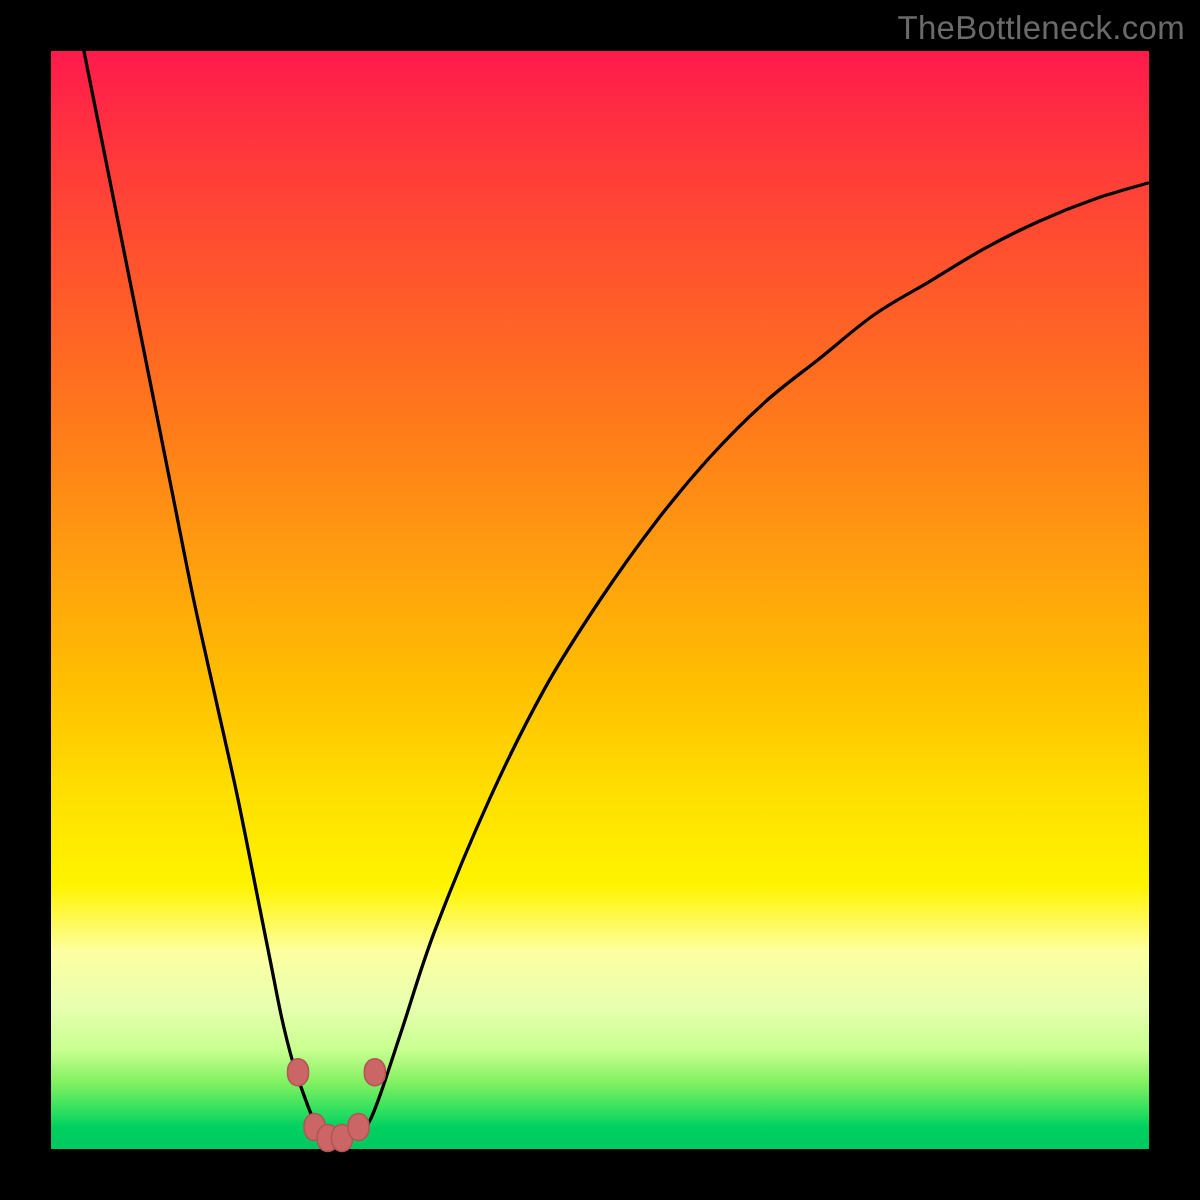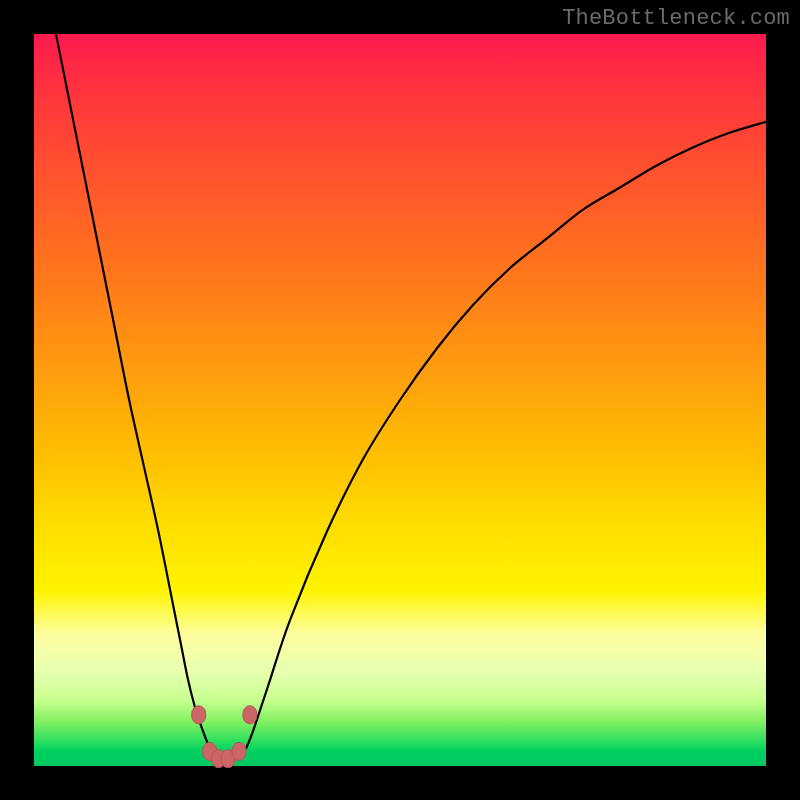--- a/index.html
+++ b/index.html
@@ -52,21 +52,20 @@
     height: 732px;
     overflow: visible;
   }
   .watermark {
     position: absolute;
     top: 6px;
     right: 10px;
     color: #6a6a6a;
     font-size: 22px;
     letter-spacing: 0.2px;
-    font-family: Liberation Mono, monospace;
   }
 </style>
 </head>
 <body>
 
 <div class="frame">
   <div class="plot-area">
     <svg class="curve" viewBox="0 0 732 732" preserveAspectRatio="none">
       <path id="curve-path" fill="none" stroke="#000000" stroke-width="2.2" d="M 21.96 0.00 C 24.40 12.20, 31.72 48.80, 36.60 73.20 C 41.48 97.60, 46.36 122.00, 51.24 146.40 C 56.12 170.80, 61.00 195.20, 65.88 219.60 C 70.76 244.00, 75.64 268.40, 80.52 292.80 C 85.40 317.20, 90.28 342.82, 95.16 366.00 C 100.04 389.18, 104.92 409.92, 109.80 431.88 C 114.68 453.84, 119.56 474.58, 124.44 497.76 C 129.32 520.94, 135.42 552.66, 139.08 570.96 C 142.74 589.26, 143.96 595.36, 146.40 607.56 C 148.84 619.76, 151.28 633.18, 153.72 644.16 C 156.16 655.14, 158.60 664.90, 161.04 673.44 C 163.48 681.98, 165.92 688.69, 168.36 695.40 C 170.80 702.11, 173.24 709.19, 175.68 713.70 C 178.12 718.21, 180.56 720.65, 183.00 722.48 C 185.44 724.31, 187.88 724.31, 190.32 724.68 C 192.76 725.05, 195.20 725.05, 197.64 724.68 C 200.08 724.31, 202.52 724.31, 204.96 722.48 C 207.40 720.65, 209.84 718.21, 212.28 713.70 C 214.72 709.19, 215.94 705.77, 219.60 695.40 C 223.26 685.03, 228.14 669.78, 234.24 651.48 C 240.34 633.18, 246.44 611.22, 256.20 585.60 C 265.96 559.98, 280.60 524.60, 292.80 497.76 C 305.00 470.92, 317.20 446.52, 329.40 424.56 C 341.60 402.60, 353.80 384.30, 366.00 366.00 C 378.20 347.70, 390.40 330.62, 402.60 314.76 C 414.80 298.90, 427.00 284.26, 439.20 270.84 C 451.40 257.42, 463.60 245.22, 475.80 234.24 C 488.00 223.26, 500.20 214.72, 512.40 204.96 C 524.60 195.20, 536.80 184.22, 549.00 175.68 C 561.20 167.14, 573.40 161.04, 585.60 153.72 C 597.80 146.40, 610.00 138.47, 622.20 131.76 C 634.40 125.05, 646.60 118.95, 658.80 113.46 C 671.00 107.97, 683.20 103.09, 695.40 98.82 C 707.60 94.55, 725.90 89.67, 732.00 87.84"></path>
       <g id="markers">

